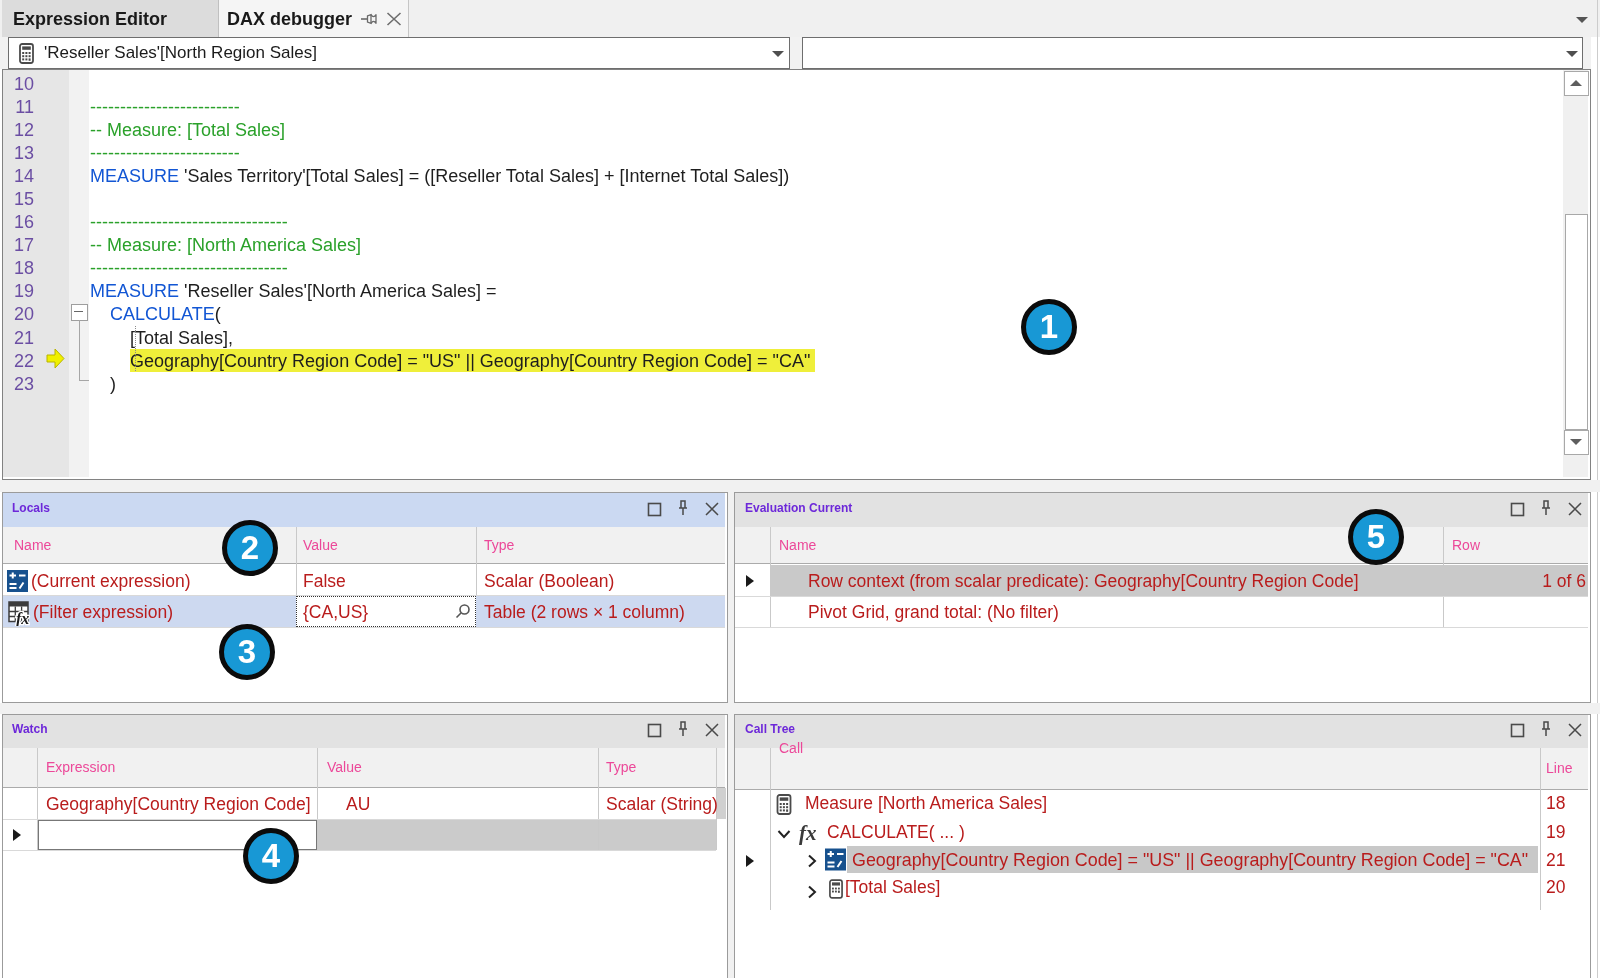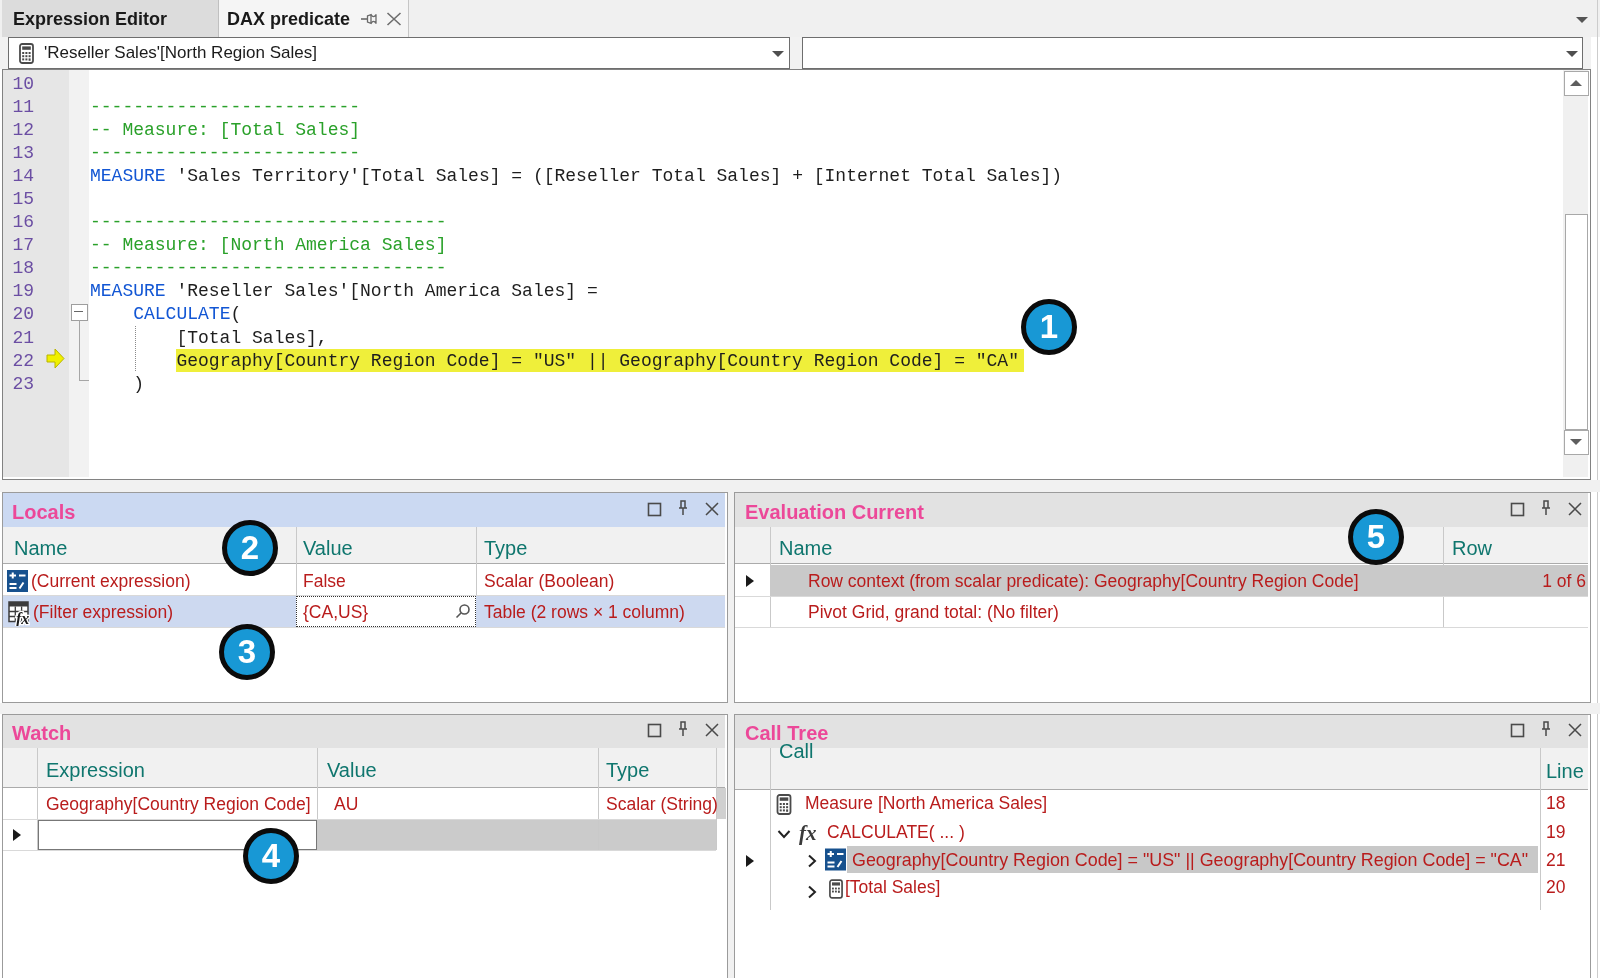--- a/index.html
+++ b/index.html
@@ -1,35 +1,35 @@
 <!DOCTYPE html>
 <html><head><meta charset="utf-8">
 <style>
 html,body{margin:0;padding:0;background:#fff;width:1600px;height:978px;overflow:hidden;
   font-family:"Liberation Sans",sans-serif;-webkit-font-smoothing:antialiased}
 .a{position:absolute}
 .t{position:absolute;white-space:pre}
-.mono{font-family:Liberation Mono, monospace}
+.mono{font-family:Liberation Sans, sans-serif}
 .bold{font-weight:bold}
-.hdr{color:#0f766e;font-size:20px}
+.hdr{color:#ec4899;font-size:14px}
 .cell{font-size:17.5px;color:#b91c1c}
-.title{font-weight:bold;font-size:20px;color:#ec4899}
+.title{font-weight:bold;font-size:12px;color:#6d28d9}
 .vline{position:absolute;width:1px;background:#c9c9c9}
 .hline{position:absolute;height:1px;background:#d9d9d9}
 .circ{position:absolute;width:46px;height:46px;border-radius:50%;background:#1898d5;border:5px solid #0b0b0b;
   color:#fff;font-weight:bold;font-size:33px;text-align:center;line-height:46px;z-index:50}
 .tri-r{position:absolute;width:0;height:0;border-top:6px solid transparent;border-bottom:6px solid transparent;border-left:8px solid #1a1a1a}
 </style></head>
 <body>
 
 <div class="a" style="left:0;top:0;width:1600px;height:37px;background:#f0f0f0"></div>
 <div class="a" style="left:2px;top:0;width:216px;height:37px;background:#dcdcdc;border-right:1px solid #c0c0c0"></div>
 <div class="a" style="left:219px;top:0;width:189px;height:37px;background:#f5f5f5;border-right:1px solid #c6c6c6"></div>
 <div class="t bold" style="left:13px;top:9px;font-size:18px;color:#191919">Expression Editor</div>
-<div class="t bold" style="left:227px;top:9px;font-size:18px;color:#191919">DAX predicate</div>
+<div class="t bold" style="left:227px;top:9px;font-size:18px;color:#191919">DAX debugger</div>
 <svg class="a" style="left:359px;top:11px" width="20" height="16" viewBox="0 0 20 16">
   <path d="M2 8 L8.5 8" stroke="#6a6a6a" stroke-width="1.6" fill="none"></path>
   <path d="M8.5 4.9 L12 3.6 L12 12.4 L8.5 11.1 Z" stroke="#6a6a6a" stroke-width="1.3" fill="none"></path>
   <path d="M12 3.6 C13.5 6.2 15.5 6.2 17 3.6 M12 12.4 C13.5 9.8 15.5 9.8 17 12.4 M17 3.2 L17 12.8" stroke="#6a6a6a" stroke-width="1.3" fill="none"></path>
 </svg>
 <svg class="a" style="left:386px;top:12px" width="16" height="14" viewBox="0 0 16 14">
   <path d="M1.5 1 L14.5 13 M14.5 1 L1.5 13" stroke="#6e6e6e" stroke-width="1.6"></path>
 </svg>
 <div class="a" style="left:1576px;top:17px;width:0;height:0;border-left:6px solid transparent;border-right:6px solid transparent;border-top:6px solid #555"></div>
 
@@ -209,21 +209,21 @@
 <div class="t hdr" style="left:46px;top:759px">Expression</div>
 <div class="t hdr" style="left:327px;top:759px">Value</div>
 <div class="t hdr" style="left:606px;top:759px">Type</div>
 <div class="vline" style="left:37px;top:748px;height:102px"></div>
 <div class="vline" style="left:317px;top:748px;height:102px"></div>
 <div class="vline" style="left:598px;top:748px;height:102px"></div>
 <div class="vline" style="left:716px;top:748px;height:102px"></div>
 
 <div class="a" style="left:717px;top:788px;width:9px;height:31px;background:#d0d0d0"></div>
 <div class="t cell" style="left:46px;top:794px">Geography[Country Region Code]</div>
-<div class="t cell" style="left:334px;top:794px">AU</div>
+<div class="t cell" style="left:346px;top:794px">AU</div>
 <div class="t cell" style="left:606px;top:794px">Scalar (String)</div>
 <div class="hline" style="left:3px;top:819px;width:713px"></div>
 
 <div class="a" style="left:318px;top:820px;width:280px;height:30px;background:#cbcbcb"></div>
 <div class="a" style="left:599px;top:820px;width:117px;height:30px;background:#cbcbcb"></div>
 <div class="a" style="left:38px;top:820px;width:277px;height:28px;border:1px solid #777"></div>
 <div class="tri-r" style="left:13px;top:829px"></div>
 <div class="hline" style="left:3px;top:850px;width:713px"></div>
 
 <div class="a" style="left:734px;top:714px;width:855px;height:264px;background:#fff;border:1px solid #9b9b9b;border-bottom:none"></div>

